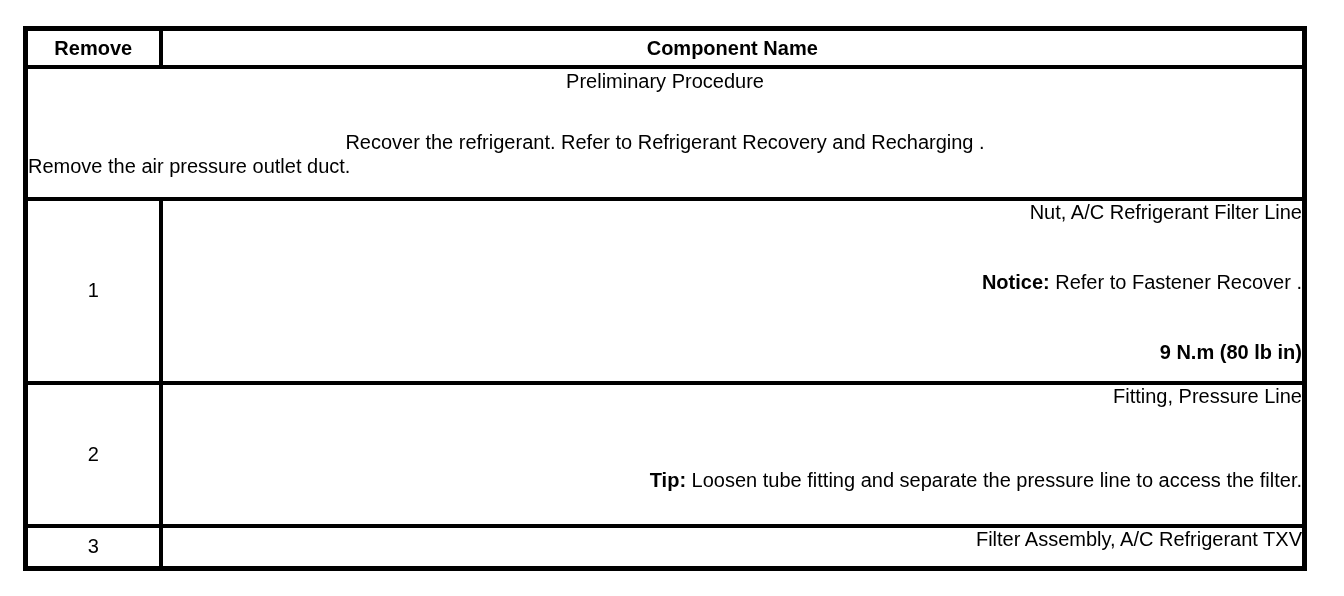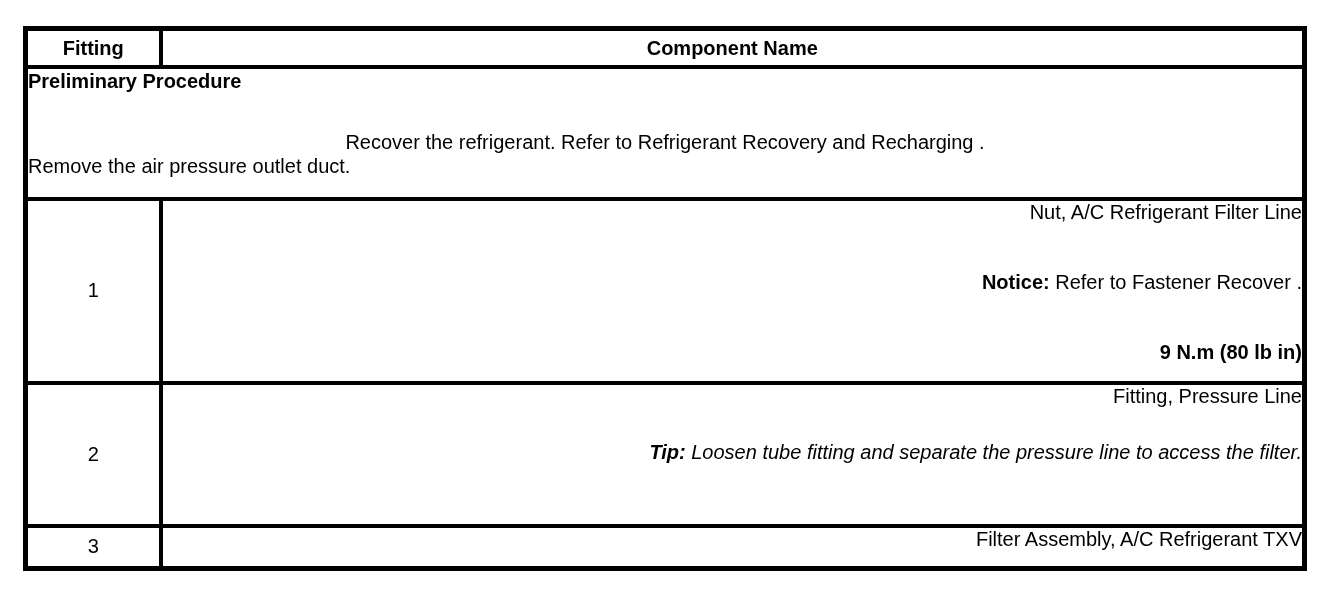--- a/index.html
+++ b/index.html
@@ -47,21 +47,22 @@
   tr.prelim-row { height: 132px; }
   td.prelim-cell {
     vertical-align: top;
     padding: 14px 10px 0 105px;
   }
   td.prelim-cell p {
     margin: 0;
     line-height: 24px;
   }
   td.prelim-cell .prelim-title {
-    font-weight: bold;
+    font-weight: normal;
+    text-align: center;
   }
   td.prelim-cell .prelim-body-first {
     margin-top: 37px;
     text-align: center;
   }
   tr.row-1 { height: 184px; }
   tr.row-2 { height: 143px; }
   tr.row-3 { height: 43px; }
   td.callout-cell {
     text-align: center;
@@ -70,35 +71,35 @@
   td.component-cell {
     vertical-align: top;
     padding: 11px 10px 0 5px;
     text-align: right;
   }
   td.component-cell p {
     margin: 0;
     line-height: 23px;
   }
   td.component-cell p.gap-lg { margin-top: 47px; }
-  td.component-cell p.gap-md { margin-top: 33px; font-style: italic; }
+  td.component-cell p.gap-md { margin-top: 61px; }
   .bold { font-weight: bold; }
 </style>
 </head>
 <body>
 
 <div class="page">
   <table class="callout-table">
     <colgroup>
       <col class="col-callout">
       <col class="col-component">
     </colgroup>
     <tbody>
       <tr class="header-row">
-        <th>Fitting</th>
+        <th>Remove</th>
         <th>Component Name</th>
       </tr>
 
       <tr class="prelim-row">
         <td class="prelim-cell" colspan="2">
           <p class="prelim-title">Preliminary Procedure</p>
           <p class="prelim-body-first">Recover the refrigerant. Refer to Refrigerant Recovery and Recharging .</p>
           <p>Remove the air pressure outlet duct.</p>
         </td>
       </tr>

